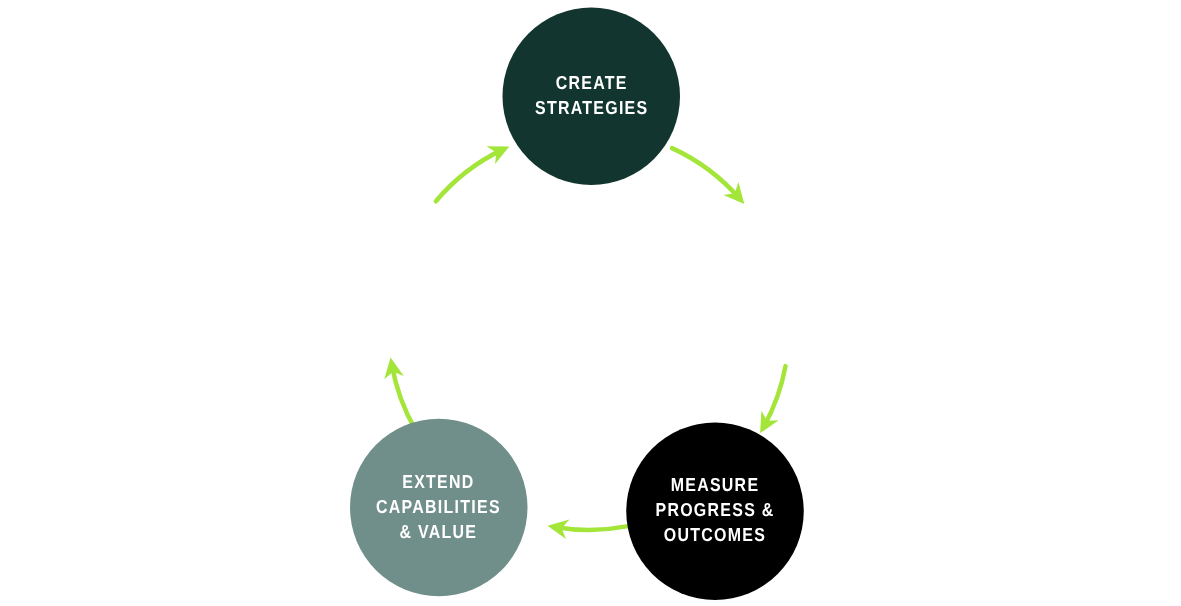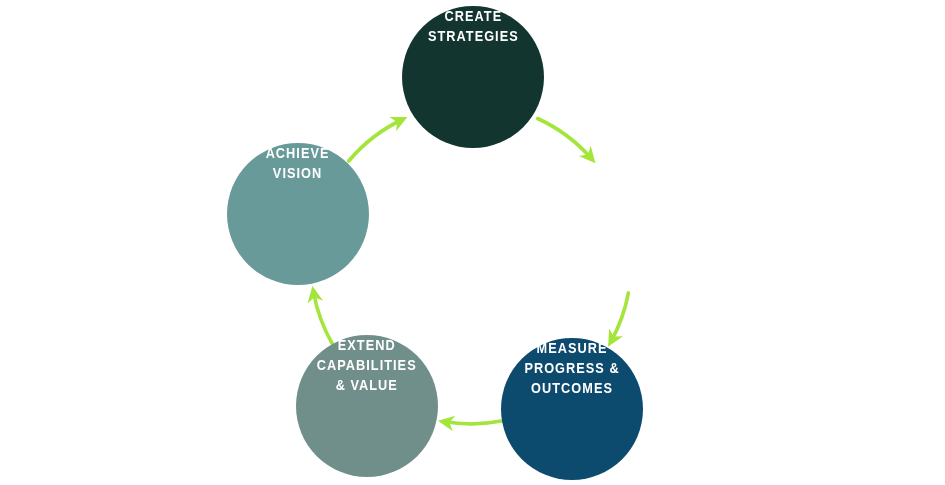--- a/index.html
+++ b/index.html
@@ -21,41 +21,41 @@
     fill: none;
     stroke-width: 3.6;
     stroke-linecap: round;
   }
   .step-circle {
     position: absolute;
     width: 142px;
     height: 142px;
     border-radius: 50%;
     display: flex;
-    align-items: flex-start;
+    align-items: center;
     justify-content: center;
     text-align: center;
   }
   .step-label {
     color: #ffffff;
     font-weight: bold;
     font-size: 15px;
     line-height: 20px;
     letter-spacing: 1.2px;
     text-transform: uppercase;
     transform: scaleX(0.85);
     transform-origin: center center;
     white-space: nowrap;
   }
   .step-label span { display: block; }
   
   .pos-create  { left: 402px; top:   6px; }
   .pos-deploy  { left: 574px; top: 151px; }
   .pos-measure { left: 501px; top: 338px; }
-  .pos-extend  { left: 296px; top: 335px; }
+  .pos-extend  { left: 280px; top: 335px; }
   .pos-achieve { left: 227px; top: 143px; }
 </style>
 </head>
 <body>
 
 <div class="canvas">
 
   <svg class="arrows" viewBox="0 0 945 485" aria-hidden="true">
     <defs>
       <marker id="ah" viewBox="0 0 10 10" refX="6.5" refY="5" markerWidth="5" markerHeight="5" orient="auto-start-reverse">
@@ -70,36 +70,30 @@
   </svg>
 
   <div class="step-circle pos-create" style="background-color: rgb(18, 53, 48);">
     <div class="step-label">
       <span>CREATE</span>
       <span>STRATEGIES</span>
     </div>
   </div>
 
 
-  <div class="step-circle pos-measure" style="background-color: #0c4a6e;">
+  <div class="step-circle pos-measure" style="background-color: #000000;">
     <div class="step-label">
       <span>MEASURE</span>
       <span>PROGRESS &amp;</span>
       <span>OUTCOMES</span>
     </div>
   </div>
 
   <div class="step-circle pos-extend" style="background-color: rgb(112, 142, 138);">
     <div class="step-label">
       <span>EXTEND</span>
       <span>CAPABILITIES</span>
       <span>&amp; VALUE</span>
     </div>
   </div>
 
-  <div class="step-circle pos-achieve" style="background-color: rgb(104, 154, 153);">
-    <div class="step-label">
-      <span>ACHIEVE</span>
-      <span>VISION</span>
-    </div>
-  </div>
 
 </div>
 
 </body></html>

